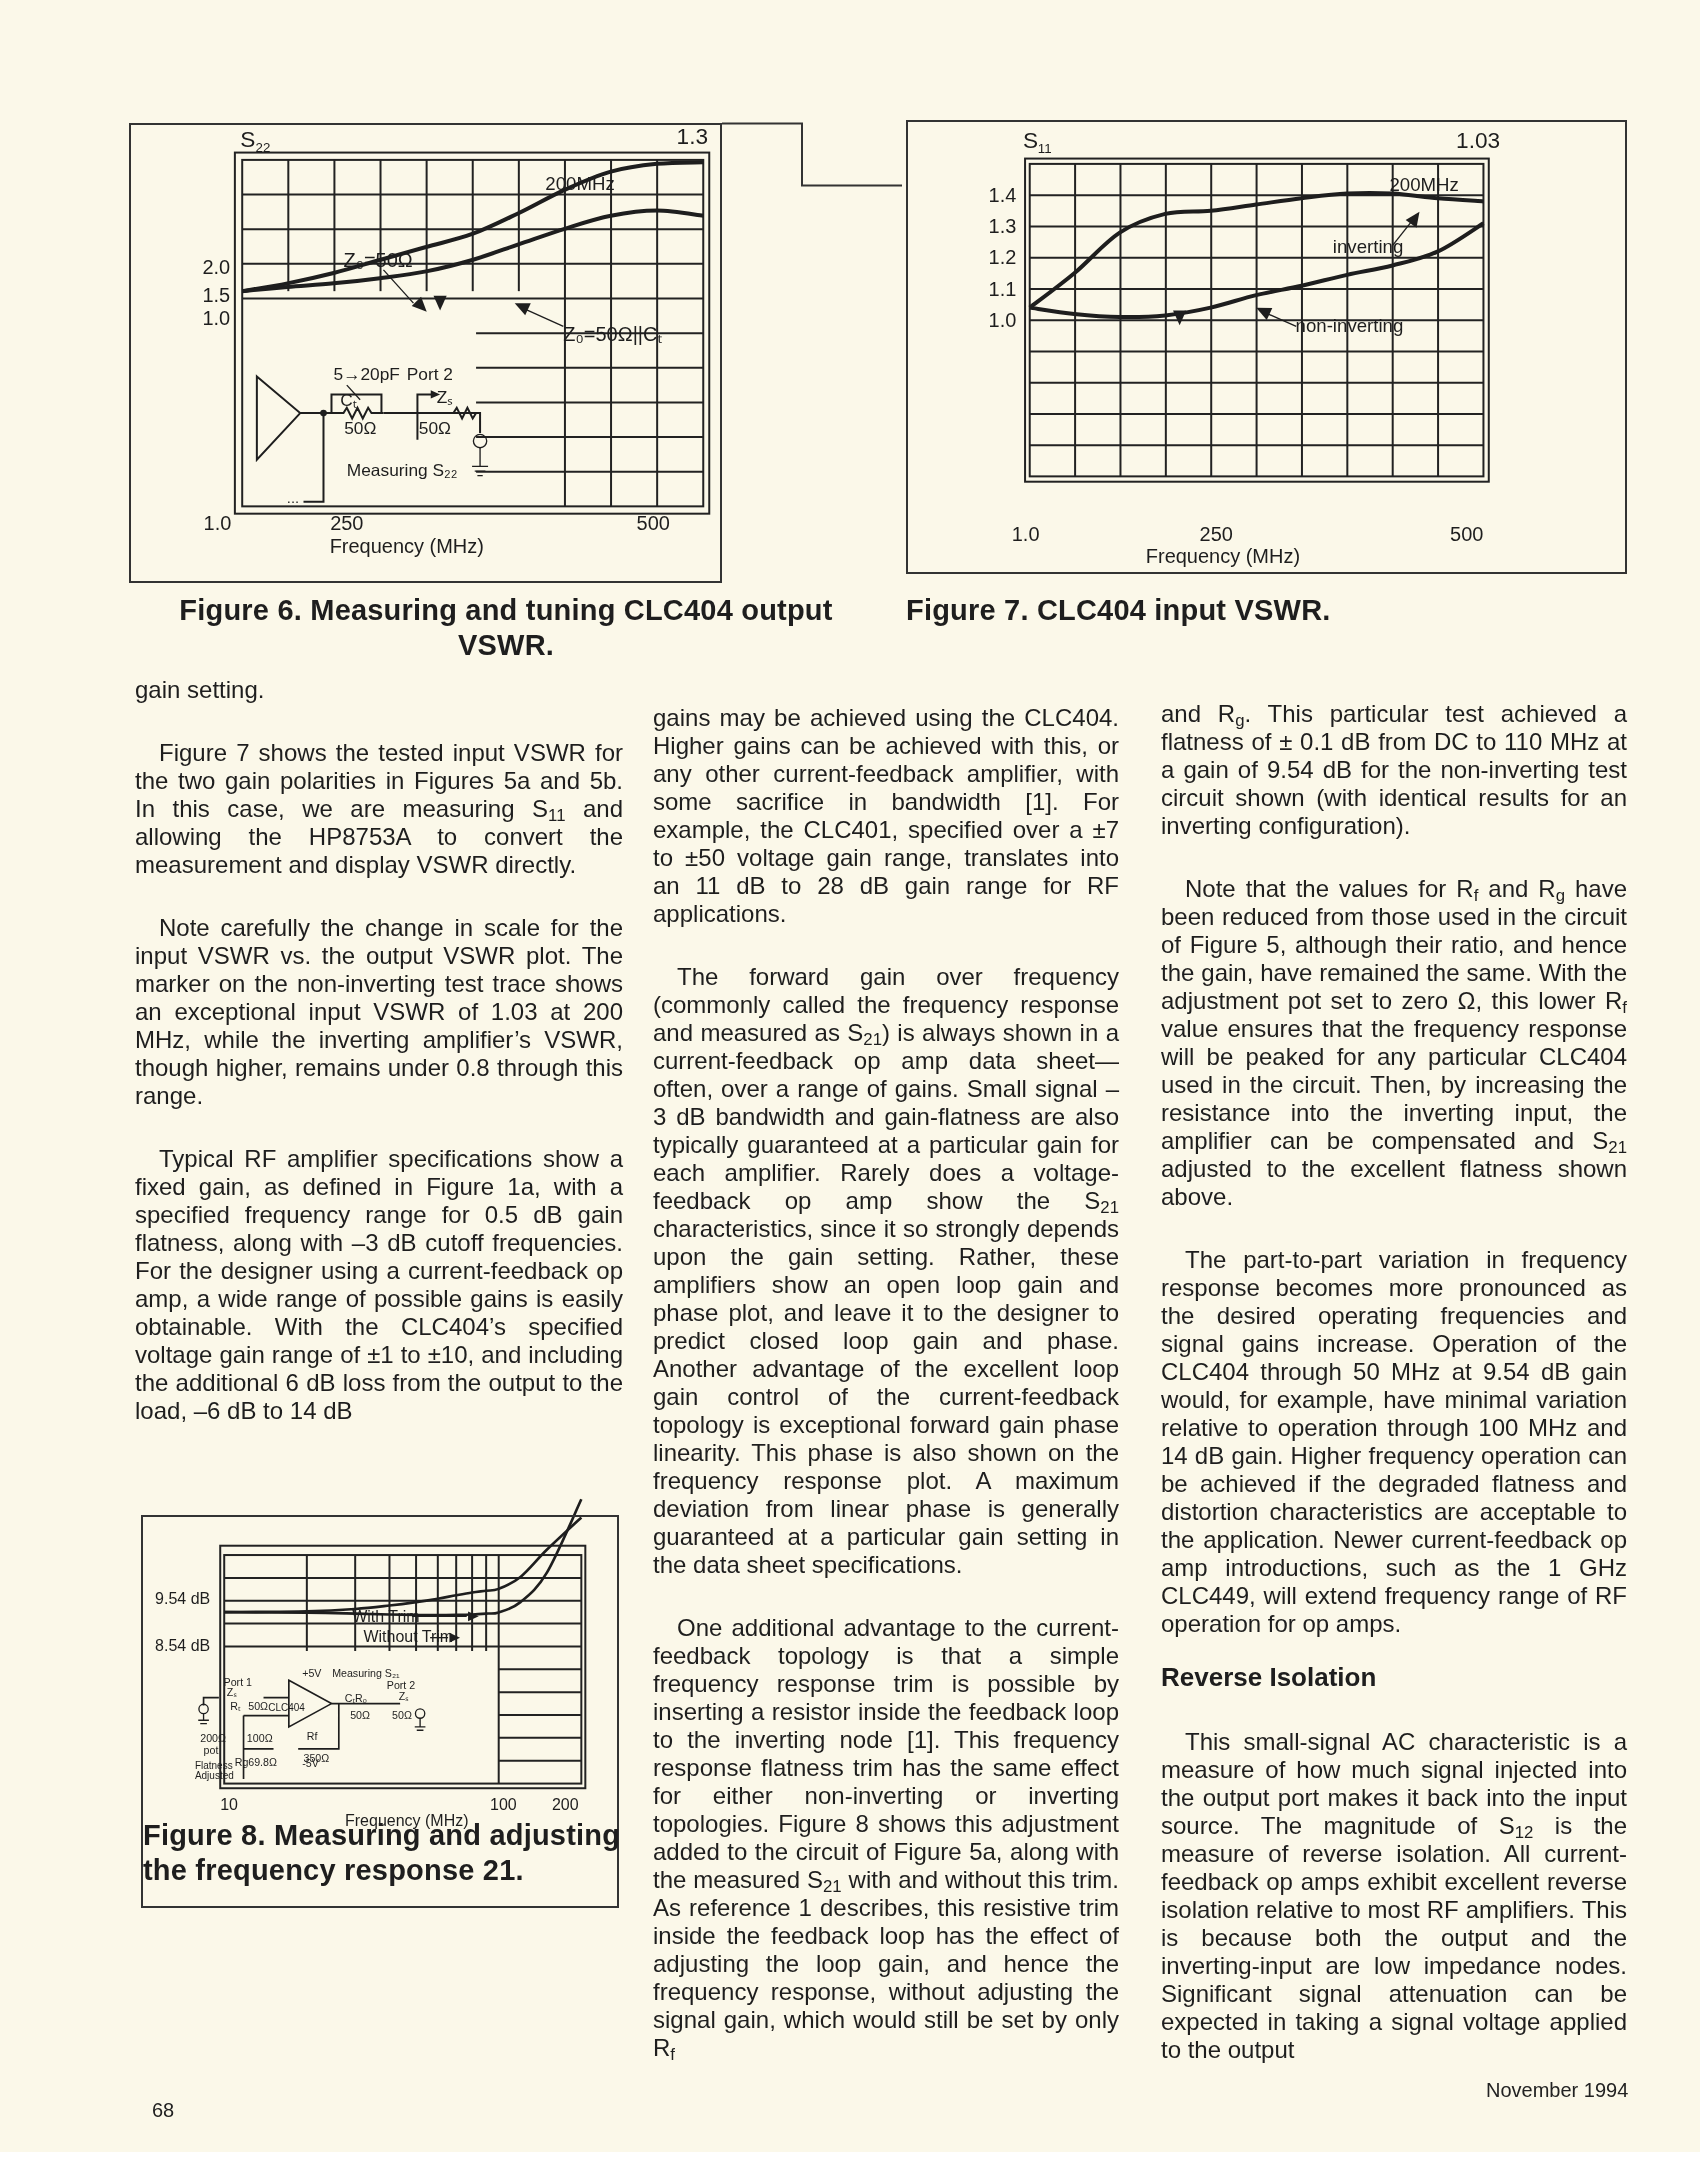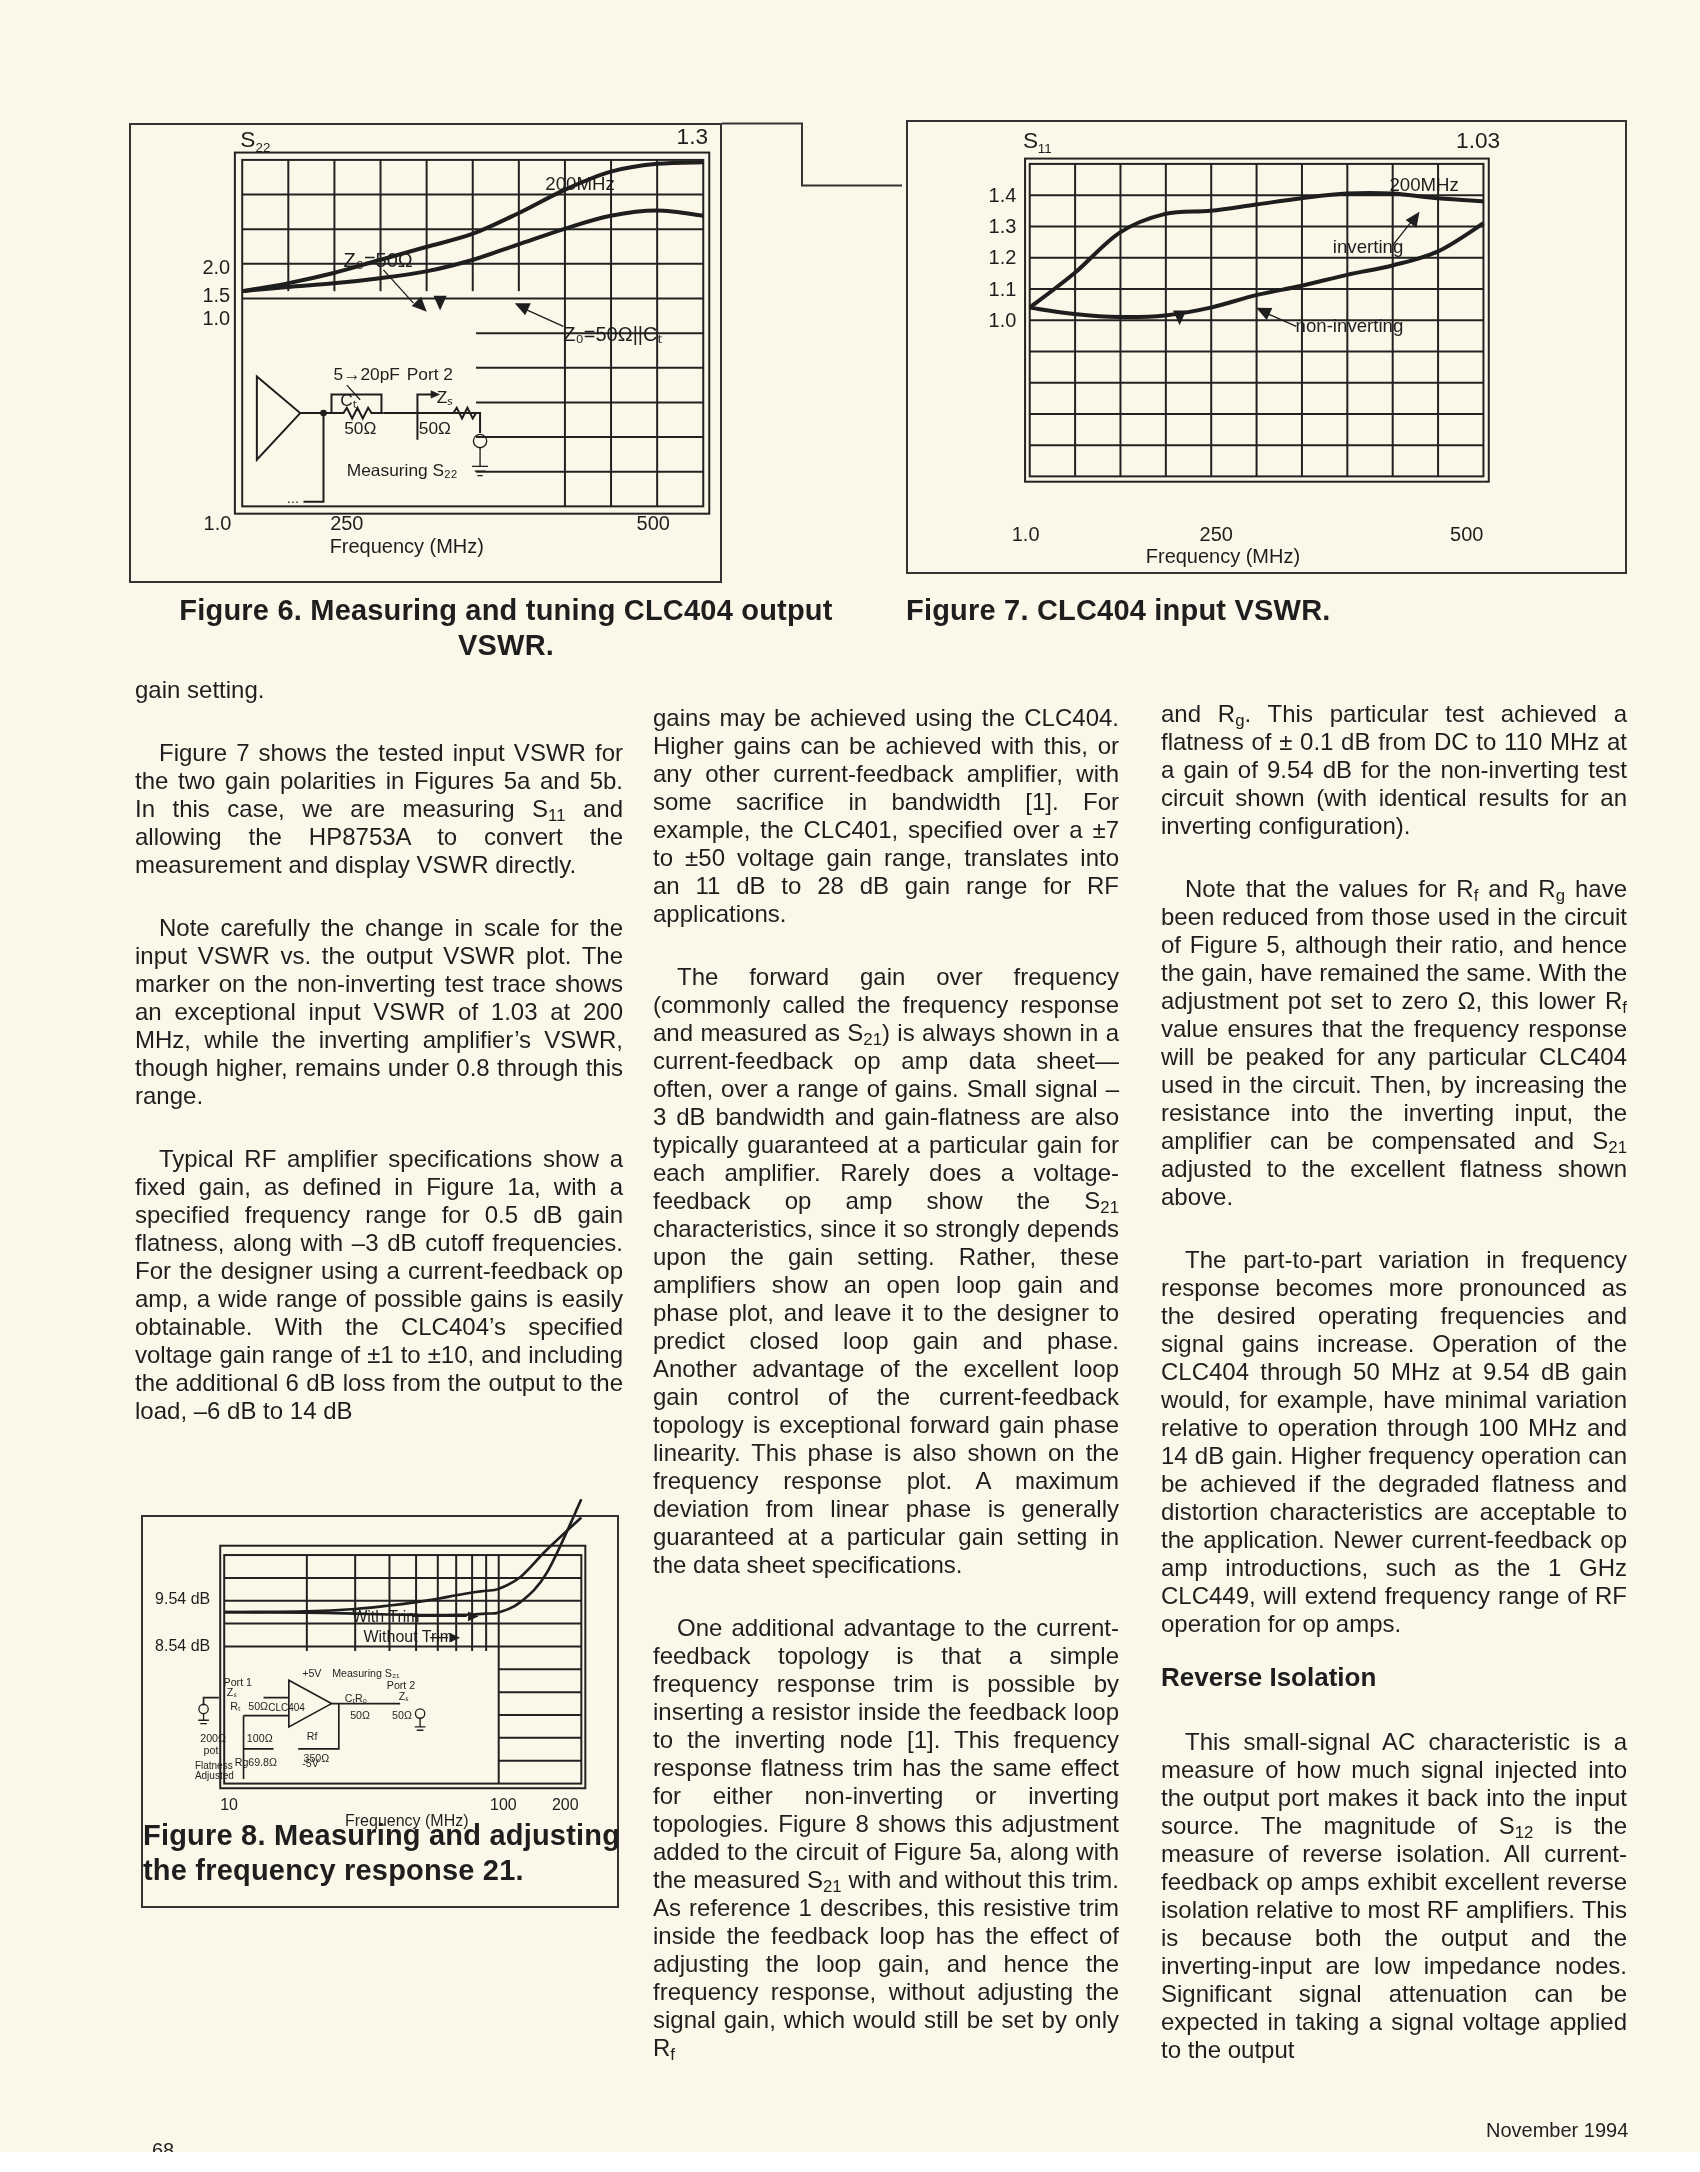--- a/index.html
+++ b/index.html
@@ -17,21 +17,21 @@
     color: #1e1e1e; letter-spacing: 0.2px;
   }
   .col {
     position: absolute; font-size: 24px; line-height: 28px; color: #1e1e1e;
     text-align: justify;
   }
   .col p { margin: 0; }
   .col p.indent { text-indent: 24px; margin-top: 35px; }
   .col h3 { margin: 8px 0 1.3px 0; font-size: 26px; line-height: 31px; font-weight: bold; }
   sub { font-size: 0.7em; vertical-align: -0.25em; line-height: 0; }
-  .folio { position: absolute; font-size: 20px; color: #222; margin-top: 40px; }
+  .folio { position: absolute; font-size: 20px; color: #222; }
 </style>
 </head>
 <body>
 
 <div class="fig-box" style="left:129px; top:123px; width:593px; height:460px;"></div>
 
 <svg style="position:absolute;left:722px;top:122px" width="180" height="67" viewBox="0 0 270 100">
   <path d="M0 2 L120 2 L120 95 L270 95" fill="none" stroke="#333" stroke-width="3"></path>
   <path d="M200 0 L200 95" fill="none" stroke="#333" stroke-width="0"></path>
 </svg>

